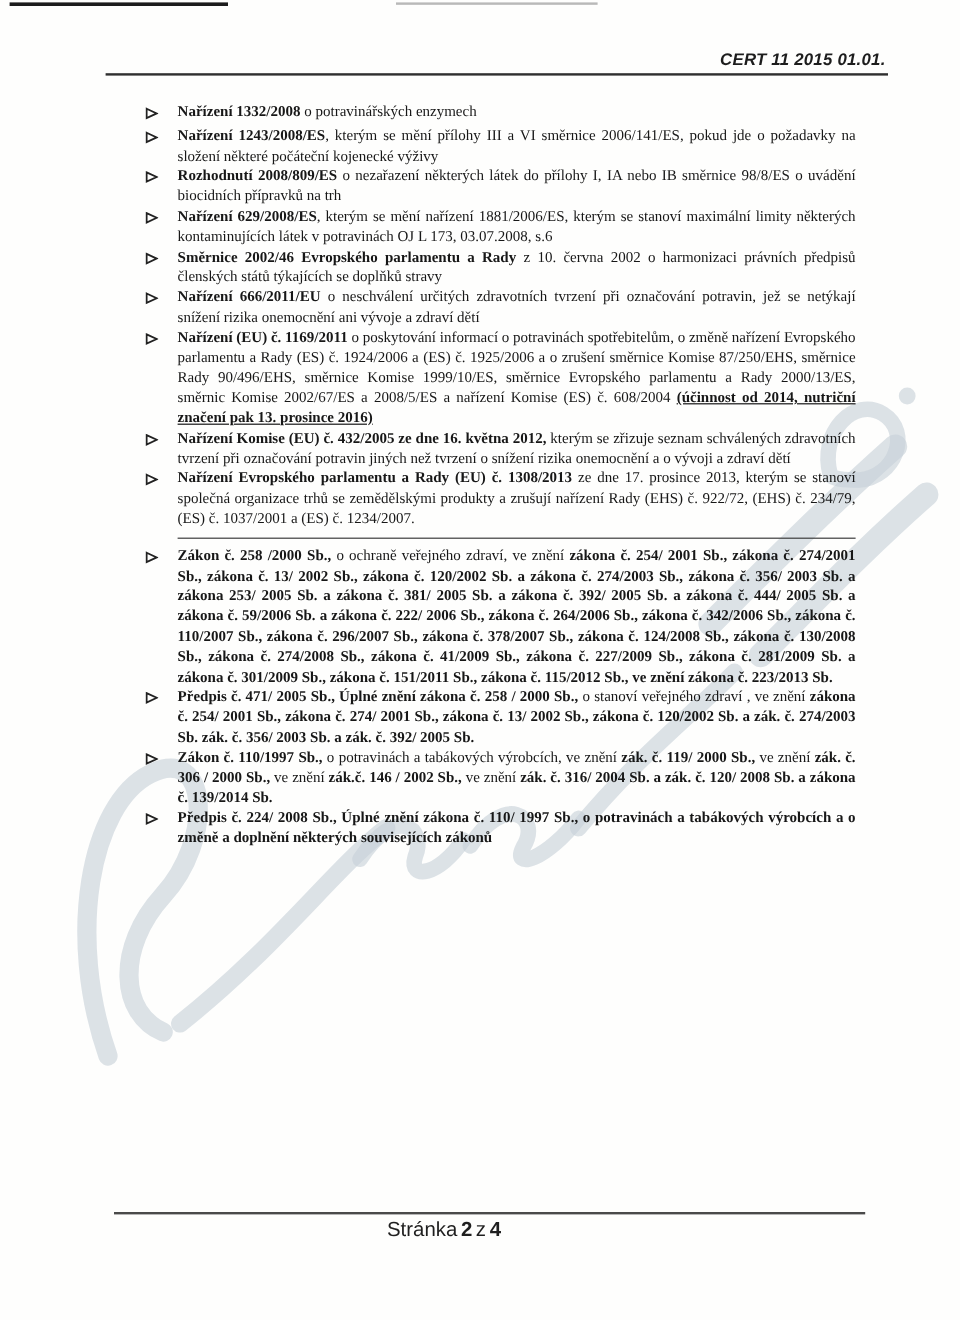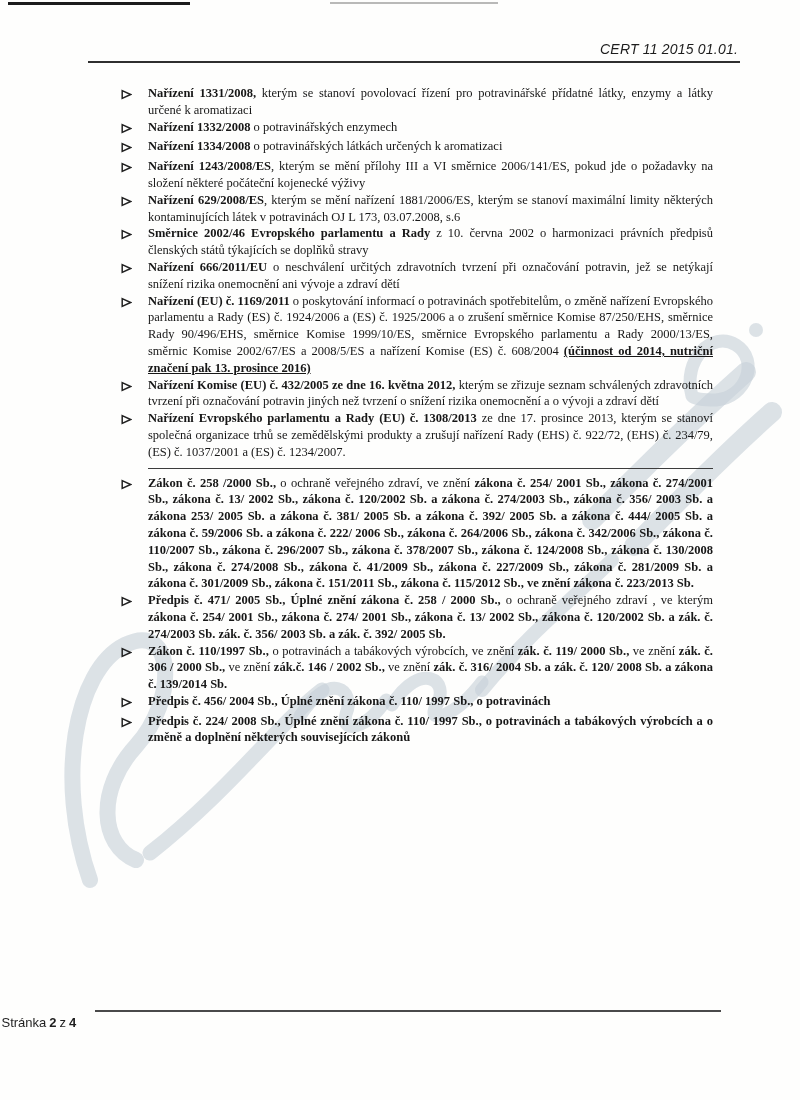--- a/index.html
+++ b/index.html
@@ -2,35 +2,35 @@
 <html><head>
 <meta charset="utf-8">
 <style>
   html,body{margin:0;padding:0;background:#ffffff;}
   .page{position:relative;width:800px;height:1100px;background:#fefefdfa;overflow:hidden;
         font-family:"Liberation Serif",serif;color:#171717;}
   .artifact1{position:absolute;top:2px;left:8px;width:182px;height:3px;background:#1c1c1c;z-index:3;}
   .artifact2{position:absolute;top:2px;left:330px;width:168px;height:2px;background:#8a8a8a;opacity:.6;z-index:3;}
   .watermark{position:absolute;top:0;left:0;width:800px;height:1100px;z-index:1;pointer-events:none;}
   .header-text{position:absolute;top:41px;right:62px;z-index:2;
-        font-family:"Liberation Sans",sans-serif;font-style:italic;font-weight:normal;
+        font-family:"Liberation Sans",sans-serif;font-style:italic;font-weight:bold;
         font-size:14px;letter-spacing:.2px;color:#1d1d1d;}
   .header-rule{position:absolute;top:61px;left:88px;width:652px;height:2px;background:#2f2f2f;z-index:2;}
   .content{position:absolute;top:85px;left:100px;width:613px;z-index:2;
         font-size:12.5px;line-height:16.8px;text-align:justify;
         -webkit-hyphens:none;hyphens:none;}
   .item{display:flex;}
   .bullet{flex:0 0 48px;box-sizing:border-box;padding-left:21px;padding-top:3px;}
   .itext{flex:1;}
   .b{font-weight:bold;}
   .u{text-decoration:underline;}
   .section-separator{border-top:1.6px solid #3c3c3c;margin:7px 0 6px 48px;height:0;}
   .footer-rule{position:absolute;top:1010px;left:95px;width:626px;height:1.6px;background:#4a4a4a;z-index:2;}
-  .footer-text{position:absolute;top:1015px;left:0;width:740px;z-index:2;
-        font-family:"Liberation Sans",sans-serif;font-size:13px;color:#1f1f1f;}
+  .footer-text{position:absolute;top:1015px;left:0;width:740px;text-align:center;z-index:2;
+        font-family:"Liberation Sans",sans-serif;font-size:17px;color:#1f1f1f;}
   .footer-text span{margin:0 1.5px;}
 </style>
 </head>
 <body>
 
 <div class="page">
 
   <div class="artifact1"></div>
   <div class="artifact2"></div>
 
@@ -48,39 +48,33 @@
 
   <div class="header-text">CERT 11 2015 01.01.</div>
   <div class="header-rule"></div>
 
   <div class="content">
     <div id="list-eu">
         <div class="item">
           <span class="bullet"><svg width="11" height="11" viewBox="0 0 11 11">
               <path d="M1.2,1.6 L9.6,5.5 L1.2,9.4 Z" fill="none" stroke="#222222" stroke-width="1.5"></path>
             </svg></span>
-          <div class="itext"><span class="b">Nařízení 1331/2008,</span><span> kterým se stanoví povolovací řízení pro potravinářské přídatné látky, enzymy a látky určené k aromatizaci</span></div>
-        </div>
-        <div class="item">
-          <span class="bullet"><svg width="11" height="11" viewBox="0 0 11 11">
-              <path d="M1.2,1.6 L9.6,5.5 L1.2,9.4 Z" fill="none" stroke="#222222" stroke-width="1.5"></path>
-            </svg></span>
           <div class="itext"><span class="b">Nařízení 1332/2008</span><span> o potravinářských enzymech</span></div>
         </div>
         <div class="item">
           <span class="bullet"><svg width="11" height="11" viewBox="0 0 11 11">
               <path d="M1.2,1.6 L9.6,5.5 L1.2,9.4 Z" fill="none" stroke="#222222" stroke-width="1.5"></path>
             </svg></span>
-          <div class="itext"><span class="b">Nařízení 1334/2008</span><span> o potravinářských látkách určených k aromatizaci</span></div>
+          <div class="itext"><span class="b">Nařízení 1243/2008/ES</span><span>, kterým se mění přílohy III a VI směrnice 2006/141/ES, pokud jde o požadavky na složení některé počáteční kojenecké výživy</span></div>
         </div>
         <div class="item">
           <span class="bullet"><svg width="11" height="11" viewBox="0 0 11 11">
               <path d="M1.2,1.6 L9.6,5.5 L1.2,9.4 Z" fill="none" stroke="#222222" stroke-width="1.5"></path>
             </svg></span>
-          <div class="itext"><span class="b">Nařízení 1243/2008/ES</span><span>, kterým se mění přílohy III a VI směrnice 2006/141/ES, pokud jde o požadavky na složení některé počáteční kojenecké výživy</span></div>
+          <div class="itext"><span class="b">Rozhodnutí 2008/809/ES</span><span> o nezařazení některých látek do přílohy I, IA nebo IB směrnice 98/8/ES o uvádění biocidních přípravků na trh</span></div>
         </div>
         <div class="item">
           <span class="bullet"><svg width="11" height="11" viewBox="0 0 11 11">
               <path d="M1.2,1.6 L9.6,5.5 L1.2,9.4 Z" fill="none" stroke="#222222" stroke-width="1.5"></path>
             </svg></span>
           <div class="itext"><span class="b">Nařízení 629/2008/ES</span><span>, kterým se mění nařízení 1881/2006/ES, kterým se stanoví maximální limity některých kontaminujících látek v potravinách  OJ L 173, 03.07.2008, s.6</span></div>
         </div>
         <div class="item">
           <span class="bullet"><svg width="11" height="11" viewBox="0 0 11 11">
               <path d="M1.2,1.6 L9.6,5.5 L1.2,9.4 Z" fill="none" stroke="#222222" stroke-width="1.5"></path>
@@ -117,33 +111,27 @@
         <div class="item">
           <span class="bullet"><svg width="11" height="11" viewBox="0 0 11 11">
               <path d="M1.2,1.6 L9.6,5.5 L1.2,9.4 Z" fill="none" stroke="#222222" stroke-width="1.5"></path>
             </svg></span>
           <div class="itext"><span class="b">Zákon č. 258 /2000 Sb.,</span><span> o ochraně veřejného zdraví, ve znění </span><span class="b">zákona č. 254/ 2001 Sb., zákona č. 274/2001 Sb., zákona č. 13/ 2002 Sb., zákona č. 120/2002 Sb. a zákona č. 274/2003 Sb., zákona č. 356/ 2003 Sb. a zákona 253/ 2005 Sb. a zákona č. 381/ 2005 Sb. a zákona č. 392/ 2005 Sb. a zákona č. 444/ 2005 Sb. a zákona č. 59/2006 Sb. a zákona č. 222/ 2006 Sb., zákona č. 264/2006 Sb., zákona č. 342/2006 Sb., zákona č. 110/2007 Sb., zákona č. 296/2007 Sb., zákona č. 378/2007 Sb., zákona č. 124/2008 Sb., zákona č. 130/2008 Sb., zákona č. 274/2008 Sb., zákona č. 41/2009 Sb., zákona č. 227/2009 Sb., zákona č. 281/2009 Sb. a zákona č. 301/2009 Sb., zákona č. 151/2011 Sb., zákona č. 115/2012 Sb., ve znění zákona č. 223/2013 Sb.</span></div>
         </div>
         <div class="item">
           <span class="bullet"><svg width="11" height="11" viewBox="0 0 11 11">
               <path d="M1.2,1.6 L9.6,5.5 L1.2,9.4 Z" fill="none" stroke="#222222" stroke-width="1.5"></path>
             </svg></span>
-          <div class="itext"><span class="b">Předpis č. 471/ 2005 Sb., Úplné znění zákona č. 258 / 2000 Sb.,</span><span> o ochraně veřejného zdraví , ve kterým </span><span class="b">zákona č. 254/ 2001 Sb., zákona č. 274/ 2001 Sb., zákona č. 13/ 2002 Sb., zákona č. 120/2002 Sb. a zák. č. 274/2003 Sb.  zák. č. 356/ 2003 Sb. a zák. č. 392/ 2005 Sb.</span></div>
+          <div class="itext"><span class="b">Předpis č. 471/ 2005 Sb., Úplné znění zákona č. 258 / 2000 Sb.,</span><span> o stanoví veřejného zdraví , ve znění </span><span class="b">zákona č. 254/ 2001 Sb., zákona č. 274/ 2001 Sb., zákona č. 13/ 2002 Sb., zákona č. 120/2002 Sb. a zák. č. 274/2003 Sb.  zák. č. 356/ 2003 Sb. a zák. č. 392/ 2005 Sb.</span></div>
         </div>
         <div class="item">
           <span class="bullet"><svg width="11" height="11" viewBox="0 0 11 11">
               <path d="M1.2,1.6 L9.6,5.5 L1.2,9.4 Z" fill="none" stroke="#222222" stroke-width="1.5"></path>
             </svg></span>
           <div class="itext"><span class="b">Zákon č. 110/1997 Sb.,</span><span> o potravinách a tabákových výrobcích, ve znění </span><span class="b">zák. č. 119/ 2000 Sb.,</span><span> ve znění </span><span class="b">zák. č. 306 / 2000 Sb.,</span><span> ve znění </span><span class="b">zák.č. 146 / 2002 Sb.,</span><span> ve znění </span><span class="b">zák. č. 316/ 2004 Sb. a zák. č. 120/ 2008 Sb. a zákona č. 139/2014 Sb.</span></div>
-        </div>
-        <div class="item">
-          <span class="bullet"><svg width="11" height="11" viewBox="0 0 11 11">
-              <path d="M1.2,1.6 L9.6,5.5 L1.2,9.4 Z" fill="none" stroke="#222222" stroke-width="1.5"></path>
-            </svg></span>
-          <div class="itext"><span class="b">Předpis č. 456/ 2004 Sb., Úplné znění zákona č. 110/ 1997 Sb., o potravinách</span></div>
         </div>
         <div class="item">
           <span class="bullet"><svg width="11" height="11" viewBox="0 0 11 11">
               <path d="M1.2,1.6 L9.6,5.5 L1.2,9.4 Z" fill="none" stroke="#222222" stroke-width="1.5"></path>
             </svg></span>
           <div class="itext"><span class="b">Předpis č. 224/ 2008 Sb., Úplné znění zákona č. 110/ 1997 Sb., o potravinách a tabákových výrobcích a o změně a doplnění některých souvisejících zákonů</span></div>
         </div>
       </div>
   </div>
 

